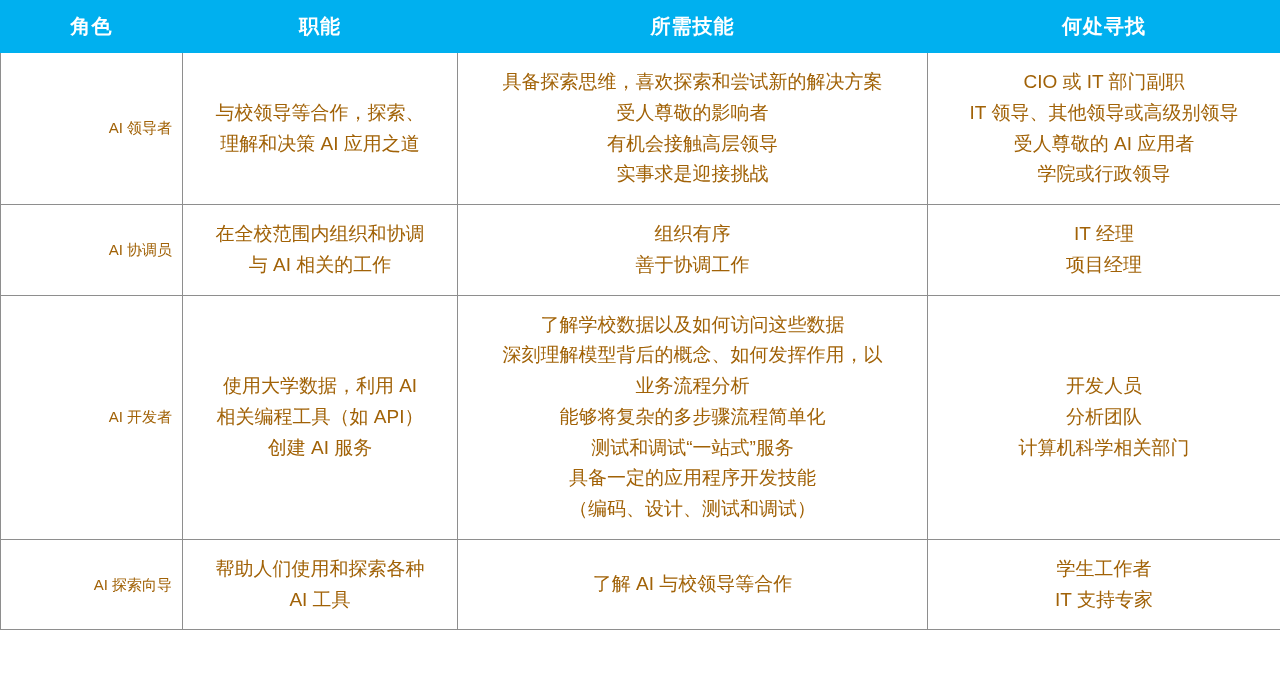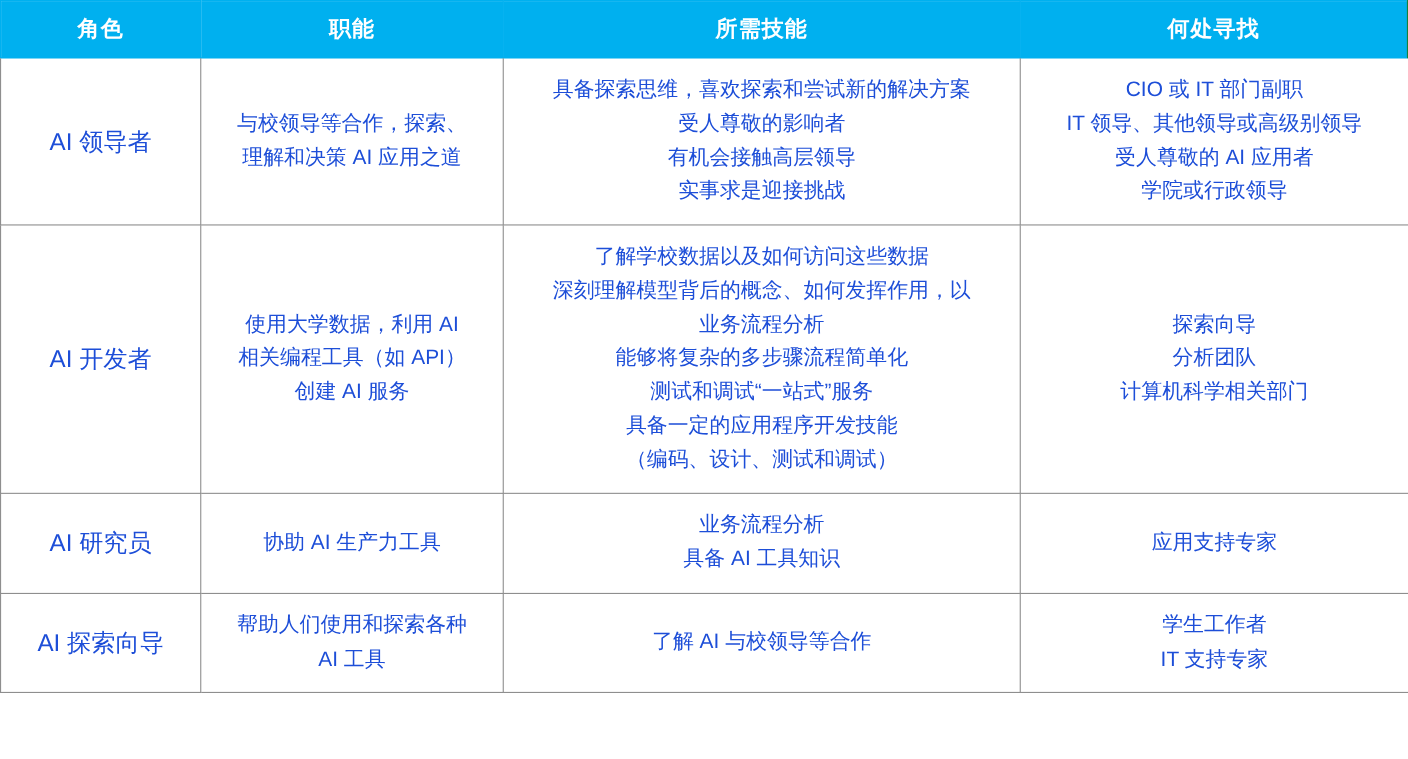--- a/index.html
+++ b/index.html
@@ -40,30 +40,31 @@
     border: 1px solid #00b0ef;
     letter-spacing: 1px;
   }
   tbody td {
     border: 1px solid #8e8e8e;
     text-align: center;
     vertical-align: middle;
     font-size: 19px;
     line-height: 1.62;
     padding: 14px 10px;
-    color: #1d4ed8;
+    color: #a16207;
   }
   tbody td.role-cell {
-    font-size: 22px;
+    font-size: 15px;
+    text-align: right;
   }
   tbody td p {
     margin: 0;
   }
   thead th:first-child { border-left: 1px solid #00b0ef; }
-  thead th:last-child { border-right: 4px solid #15803d; }
+  thead th:last-child { border-right: 1px solid #15803d; }
   tbody tr:first-child td { border-top: 1px solid #8e8e8e; }
 </style>
 </head>
 <body>
 
 <div class="table-wrap">
   <table class="roles-table">
     <colgroup>
       <col class="c1">
         <col class="c2">
@@ -93,57 +94,59 @@
           <p>实事求是迎接挑战</p>
         </td>
         <td>
           <p>CIO 或 IT 部门副职</p>
           <p>IT 领导、其他领导或高级别领导</p>
           <p>受人尊敬的 AI 应用者</p>
           <p>学院或行政领导</p>
         </td>
       </tr>
 
+      <tr>
+        <td class="role-cell">AI 协调员</td>
+        <td>
+          <p>在全校范围内组织和协调</p>
+          <p>与 AI 相关的工作</p>
+        </td>
+        <td>
+          <p>组织有序</p>
+          <p>善于协调工作</p>
+        </td>
+        <td>
+          <p>IT 经理</p>
+          <p>项目经理</p>
+        </td>
+      </tr>
 
       <tr>
         <td class="role-cell">AI 开发者</td>
         <td>
           <p>使用大学数据，利用 AI</p>
           <p>相关编程工具（如 API）</p>
           <p>创建 AI 服务</p>
         </td>
         <td>
           <p>了解学校数据以及如何访问这些数据</p>
           <p>深刻理解模型背后的概念、如何发挥作用，以</p>
           <p>业务流程分析</p>
           <p>能够将复杂的多步骤流程简单化</p>
           <p>测试和调试“一站式”服务</p>
           <p>具备一定的应用程序开发技能</p>
           <p>（编码、设计、测试和调试）</p>
         </td>
         <td>
-          <p>探索向导</p>
+          <p>开发人员</p>
           <p>分析团队</p>
           <p>计算机科学相关部门</p>
         </td>
       </tr>
 
-      <tr>
-        <td class="role-cell">AI 研究员</td>
-        <td>
-          <p>协助 AI 生产力工具</p>
-        </td>
-        <td>
-          <p>业务流程分析</p>
-          <p>具备 AI 工具知识</p>
-        </td>
-        <td>
-          <p>应用支持专家</p>
-        </td>
-      </tr>
 
       <tr>
         <td class="role-cell">AI 探索向导</td>
         <td>
           <p>帮助人们使用和探索各种</p>
           <p>AI 工具</p>
         </td>
         <td>
           <p>了解 AI 与校领导等合作</p>
         </td>

